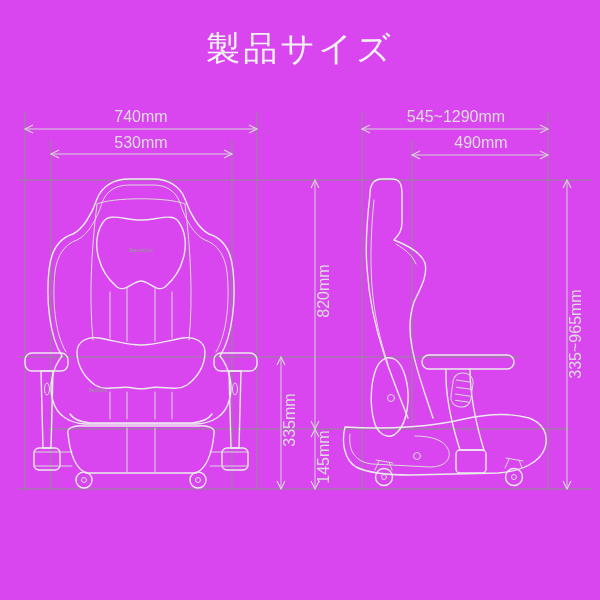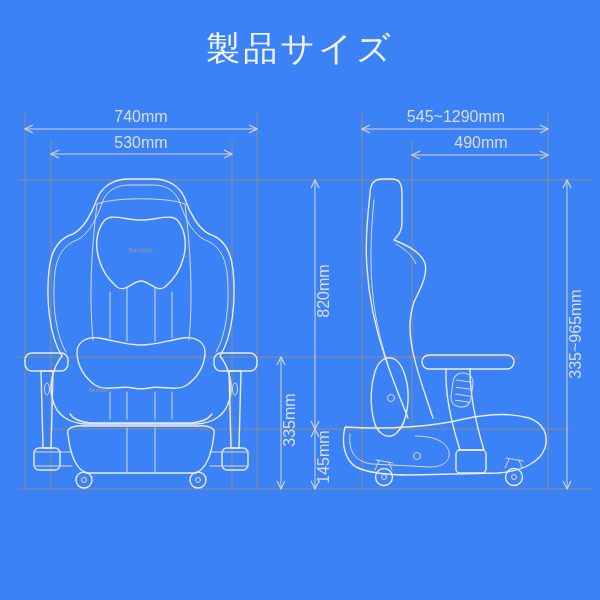--- a/index.html
+++ b/index.html
@@ -1,17 +1,17 @@
 <!DOCTYPE html>
 <html><head>
 <meta charset="utf-8">
 <style>
   html,body{margin:0;padding:0;background:#000;}
   .stage{
-    position:relative;width:600px;height:600px;background:#3b82f6;overflow:hidden;
+    position:relative;width:600px;height:600px;background:#d946ef;overflow:hidden;
     font-family:"Liberation Sans","DejaVu Sans",sans-serif;
   }
   .title{
     position:absolute;top:26px;left:0;width:600px;text-align:center;
     font-size:34px;letter-spacing:3px;color:#f2f2f2;font-weight:500;
   }
   svg{position:absolute;top:0;left:0;}
   .chair{stroke:#ebebeb;stroke-width:1.4;fill:none;stroke-linecap:round;stroke-linejoin:round;}
   .chair-thin{stroke:#d9d9d9;stroke-width:1;fill:none;stroke-linecap:round;stroke-linejoin:round;}
   .ref{stroke:#8c8c8c;stroke-width:1;fill:none;}

